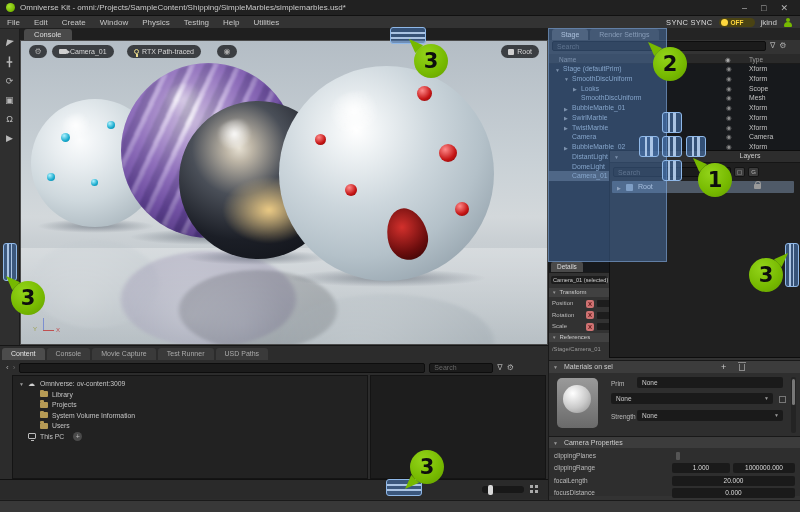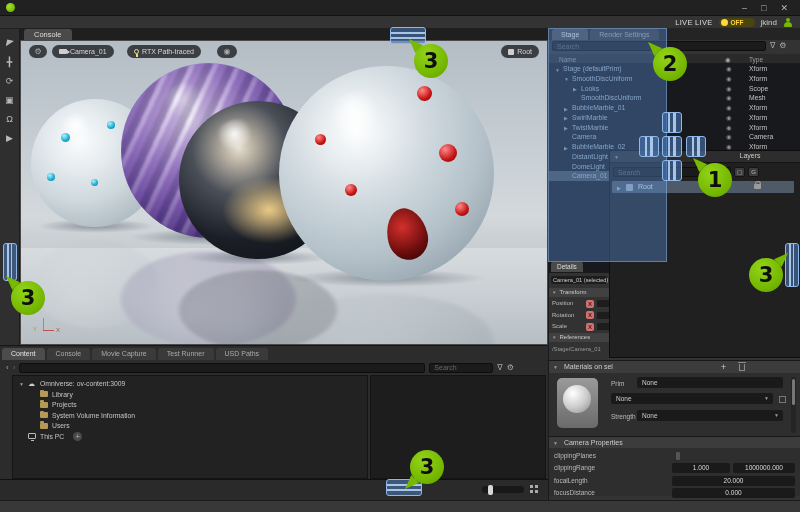--- a/index.html
+++ b/index.html
@@ -169,30 +169,41 @@
   .callout .tail { position:absolute; width:14px; height:14px; background:#76b900; }
   .tail.tl { left:-5px; top:-5px; clip-path:polygon(0 0, 100% 45%, 45% 100%); }
   .tail.tr { right:-5px; top:-5px; clip-path:polygon(100% 0, 55% 100%, 0 45%); }
   .tail.bl { left:-5px; bottom:-5px; clip-path:polygon(0 100%, 45% 0, 100% 55%); }
 </style>
 </head>
 <body>
 
 <div id="titlebar">
   <div id="app-logo"></div>
+  <div id="window-title">Omniverse Kit - omni:/Projects/SampleContent/Shipping/SimpleMarbles/simplemarbles.usd*</div>
   <div id="win-controls">
       <div>–</div>
       <div>□</div>
       <div>✕</div>
     </div>
 </div>
 
 <div id="menubar">
+  <div id="menu-items">
+      <div>File</div>
+      <div>Edit</div>
+      <div>Create</div>
+      <div>Window</div>
+      <div>Physics</div>
+      <div>Testing</div>
+      <div>Help</div>
+      <div>Utilities</div>
+    </div>
   <div id="menu-right">
-    <span id="live-sync-label">LIVE LIVE</span>
+    <span id="live-sync-label">SYNC SYNC</span>
     <span id="live-sync-toggle">
       <span id="live-sync-dot"></span>
       <span id="live-sync-state">OFF</span>
     </span>
     <span id="user-name">jkind</span>
     <span class="person-icon"></span>
   </div>
 </div>
 
 <div id="left-toolbar">

